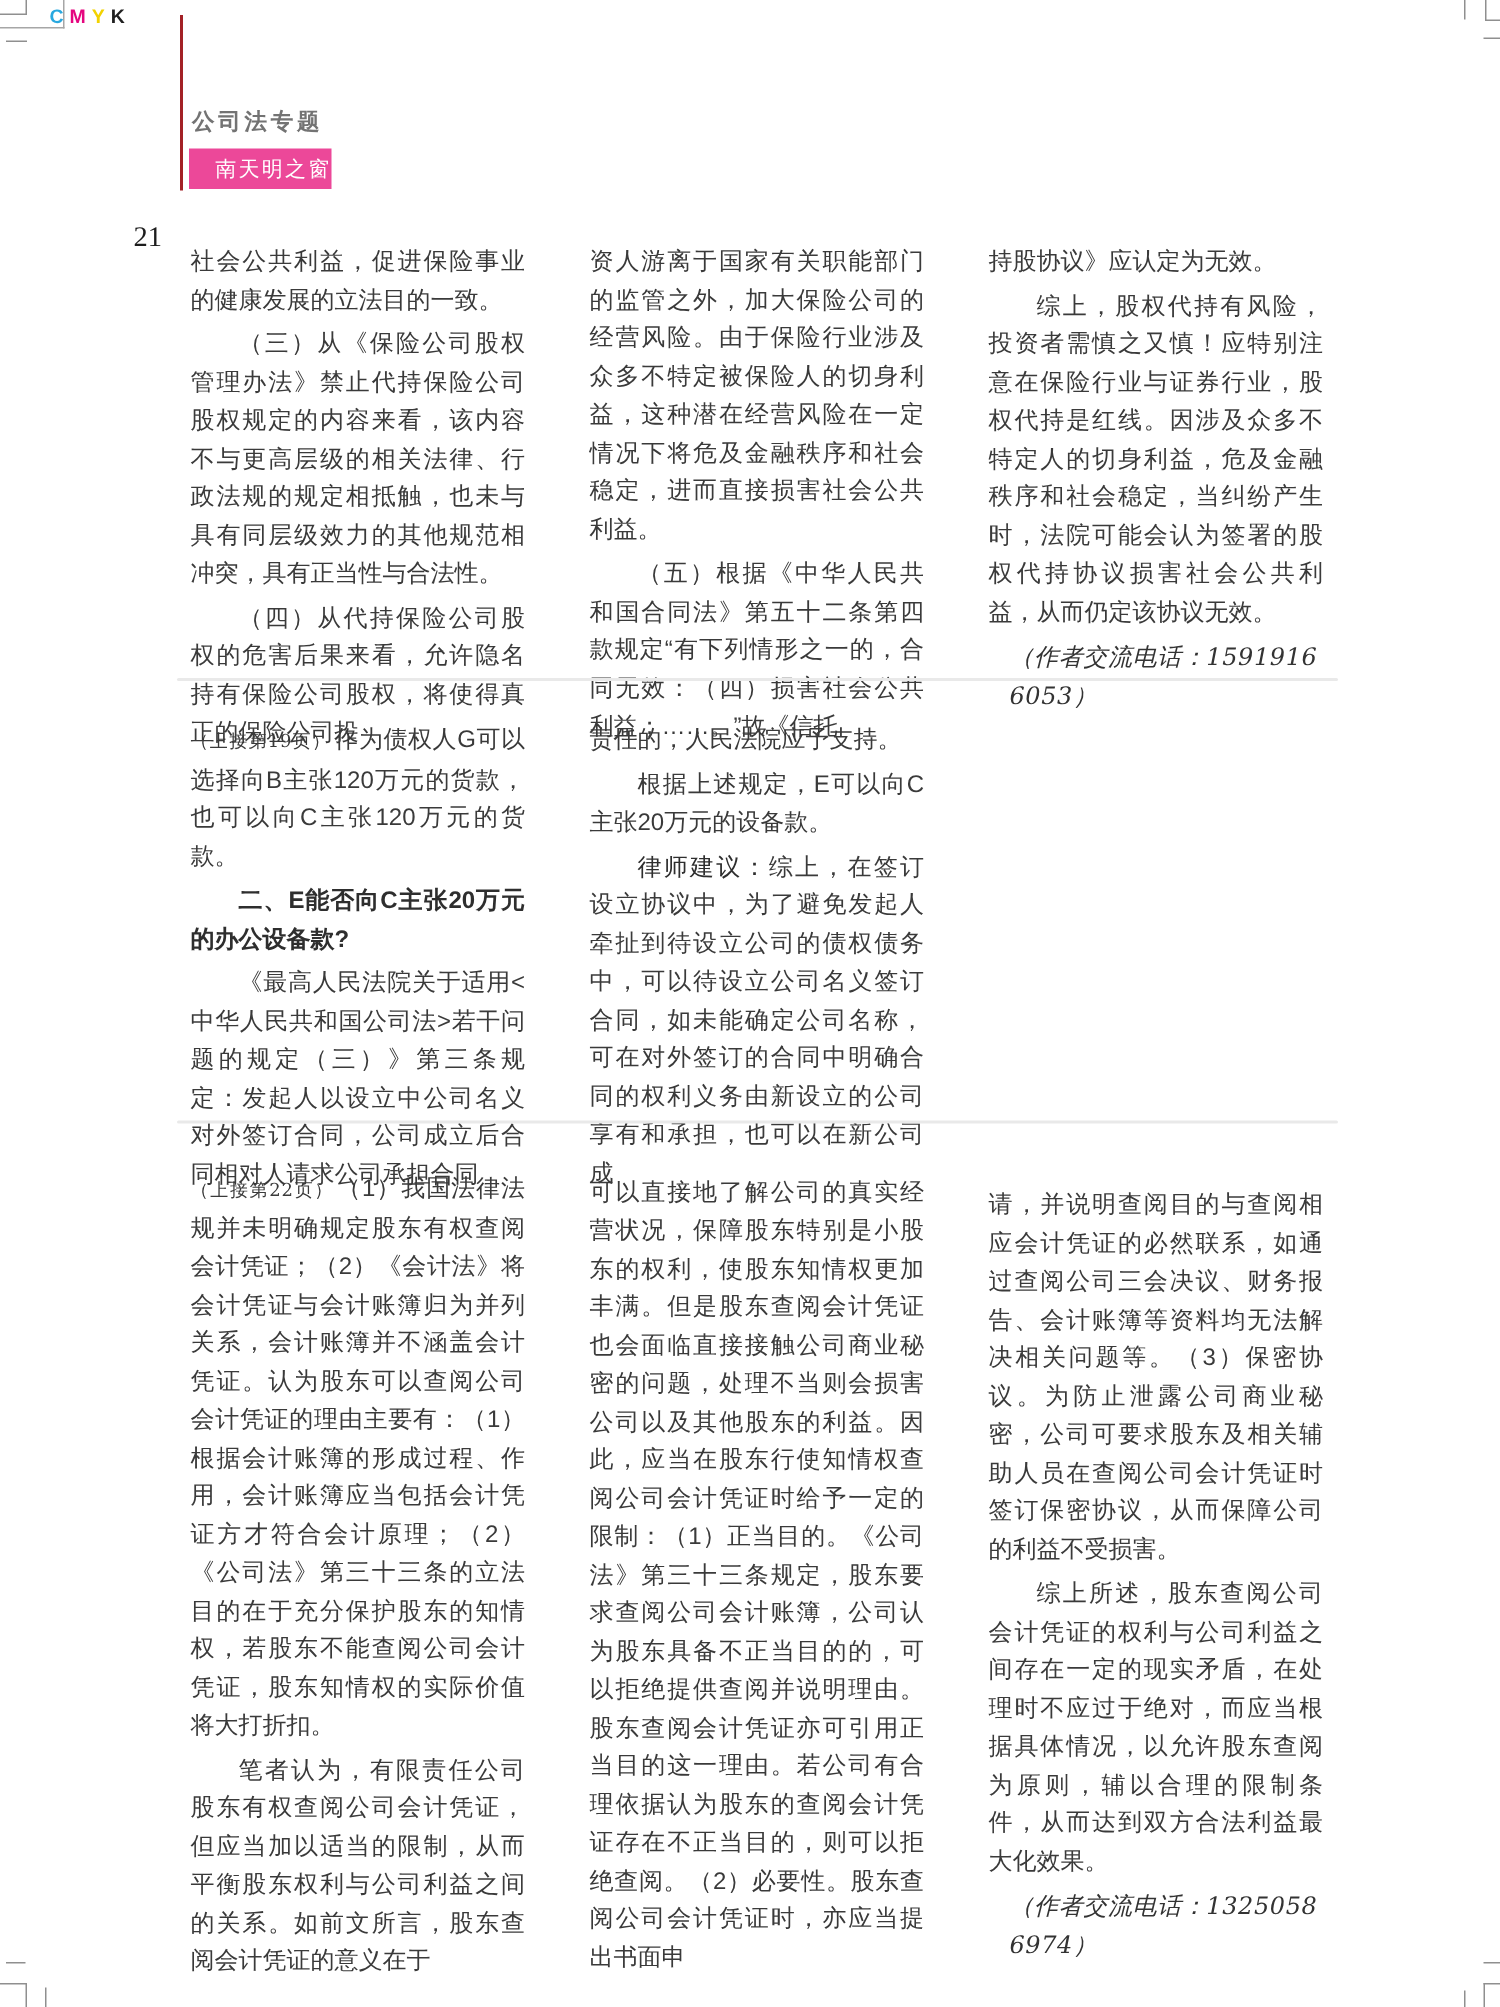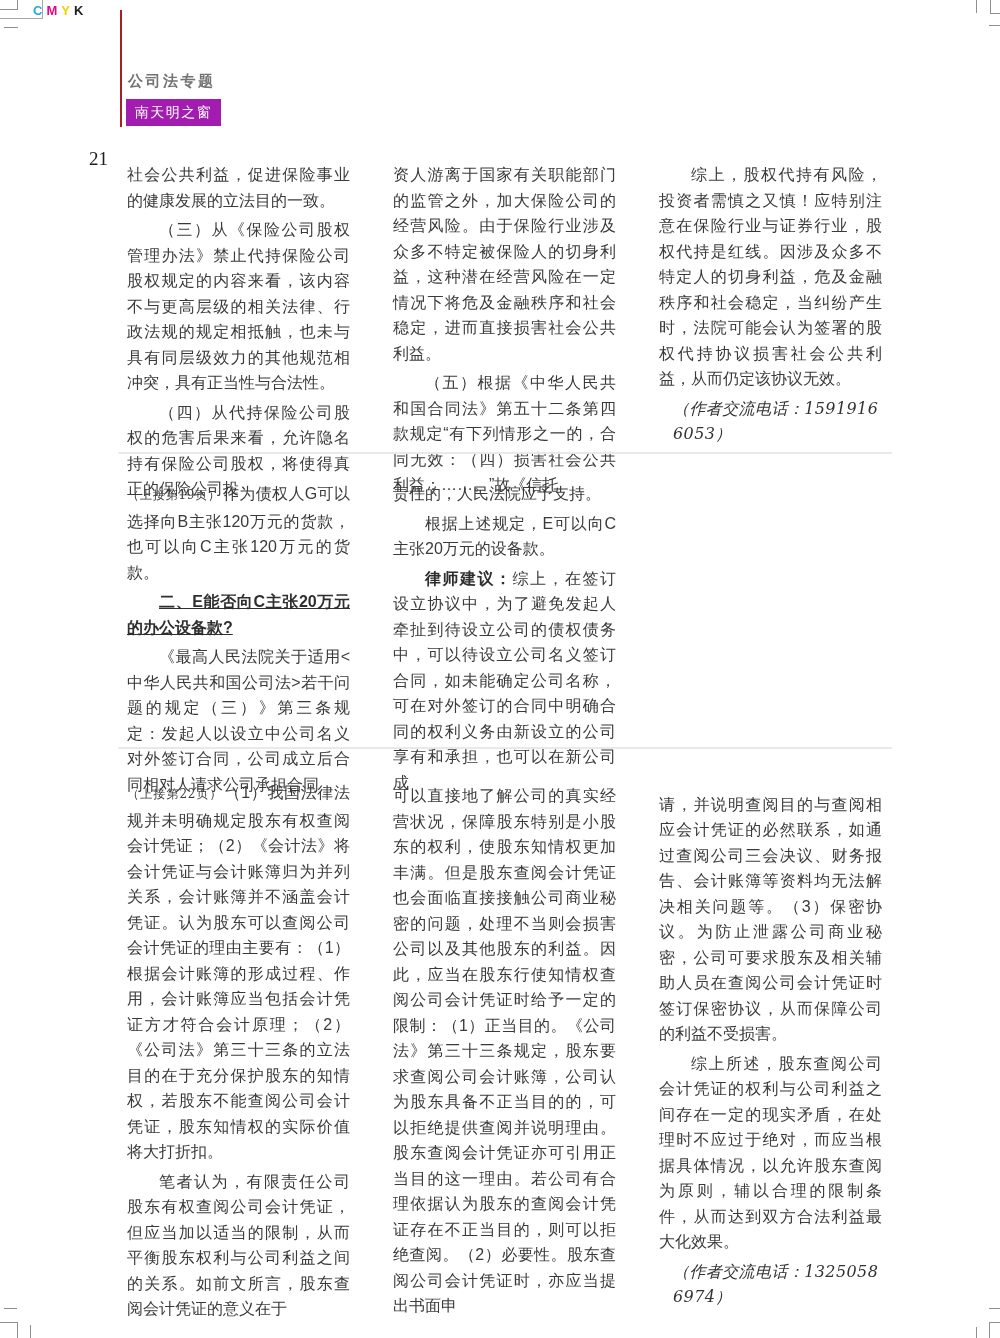--- a/index.html
+++ b/index.html
@@ -31,23 +31,23 @@
 
   .cmyk { position:absolute; left:29px; top:3px; font-size:13px; font-weight:bold; letter-spacing:4px; }
   .cmyk .c { color:#29a8df; }
   .cmyk .m { color:#e5067f; }
   .cmyk .y { color:#f2d200; }
   .cmyk .k { color:#1f1f1f; }
 
   
   .red-rule { position:absolute; left:116px; top:10px; width:2px; height:117px; background:#a32126; }
   .topic-label { position:absolute; left:124px; top:72px; font-size:15px; font-weight:bold; color:#737373; letter-spacing:2.5px; }
-  .banner { position:absolute; left:122px; top:99px; width:95px; height:27px; background:#a21caf;
+  .banner { position:absolute; left:122px; top:99px; width:95px; height:27px; background:#ec4899;
             color:#ffffff; font-size:14px; letter-spacing:1.5px;
-            display:flex; align-items:center; justify-content:center; }
+            display:flex; align-items:center; justify-content:flex-end; }
   .page-number { position:absolute; left:85px; top:101px; font-family:"Liberation Serif","DejaVu Serif",serif; font-size:19px; color:#1d1d1d;margin-top:47px; }
 
   
   .divider { position:absolute; left:114px; width:774px; height:2px; background:#e9e9e9; border-radius:1px; }
   .divider.d1 { top:452px; }
   .divider.d2 { top:747px; }
 
   
   .section { position:absolute; left:119px; width:763px; display:flex; gap:35px; }
   .section.s1 { top:158px; }
@@ -56,22 +56,22 @@
   .col { width:231px; flex:0 0 231px; }
 
   .col p {
     margin:4px;
     font-size:16px;
     line-height:25.5px;
     text-align:justify;
     word-break:break-all;
   }
   .col p.ind { text-indent:2em; }
-  .heading-bold { font-weight:bold; color:#2e2e2e; text-indent:2em;text-decoration:underline; }
-  .lead-bold { font-weight:bold; color:#2e2e2e; }
+  .heading-bold { font-weight:bold; color:#2e2e2e; text-indent:2em; }
+  .lead-bold { font-weight:normal; color:#2e2e2e; }
   .kai-lead {
     font-family:"DejaVu Serif","Liberation Serif",serif;
     font-size:12px; letter-spacing:0.5px;
     margin-right:2px;
   }
   .phone {
     font-family:"DejaVu Serif","Liberation Serif",serif;
     font-style:italic;
     font-size:15px;
     letter-spacing:0.4px;
@@ -113,20 +113,21 @@
     <div class="col">
       <p>社会公共利益，促进保险事业的健康发展的立法目的一致。</p>
       <p class="ind">（三）从《保险公司股权管理办法》禁止代持保险公司股权规定的内容来看，该内容不与更高层级的相关法律、行政法规的规定相抵触，也未与具有同层级效力的其他规范相冲突，具有正当性与合法性。</p>
       <p class="ind">（四）从代持保险公司股权的危害后果来看，允许隐名持有保险公司股权，将使得真正的保险公司投</p>
     </div>
     <div class="col">
       <p>资人游离于国家有关职能部门的监管之外，加大保险公司的经营风险。由于保险行业涉及众多不特定被保险人的切身利益，这种潜在经营风险在一定情况下将危及金融秩序和社会稳定，进而直接损害社会公共利益。</p>
       <p class="ind">（五）根据《中华人民共和国合同法》第五十二条第四款规定“有下列情形之一的，合同无效：（四）损害社会公共利益；……。”故《信托</p>
     </div>
     <div class="col">
+      <p>持股协议》应认定为无效。</p>
       <p class="ind">综上，股权代持有风险，投资者需慎之又慎！应特别注意在保险行业与证券行业，股权代持是红线。因涉及众多不特定人的切身利益，危及金融秩序和社会稳定，当纠纷产生时，法院可能会认为签署的股权代持协议损害社会公共利益，从而仍定该协议无效。</p>
       <p class="phone">（作者交流电话：15919166053）</p>
     </div>
   </div>
 
   <div class="divider d1"></div>
 
   <div class="section s2">
     <div class="col">
       <p><span class="kai-lead">（上接第19页）</span><span>作为债权人G可以选择向B主张120万元的货款，也可以向C主张120万元的货款。</span></p>

